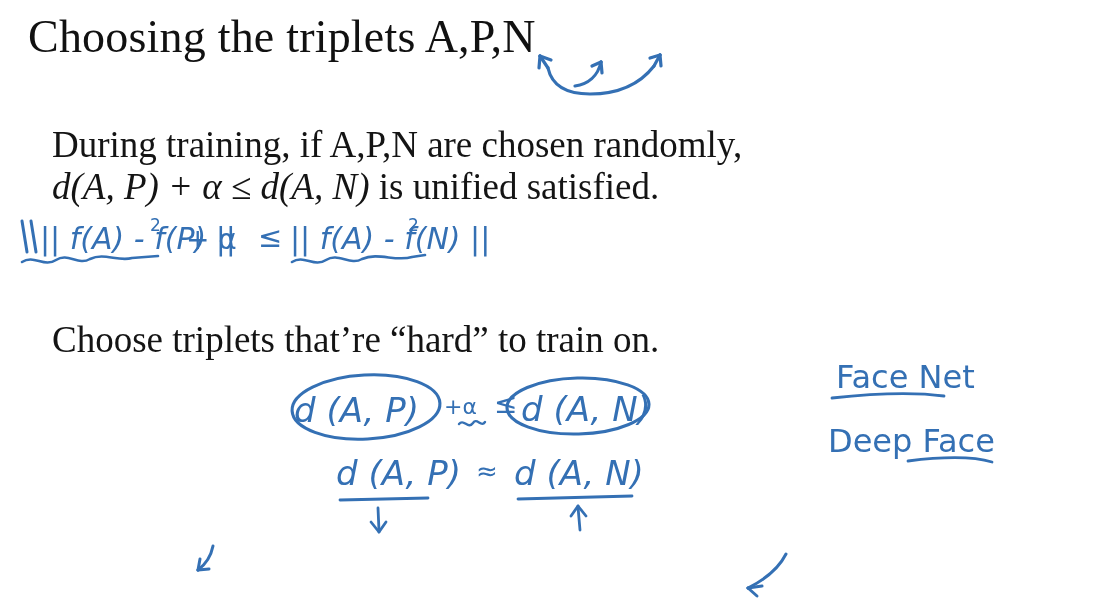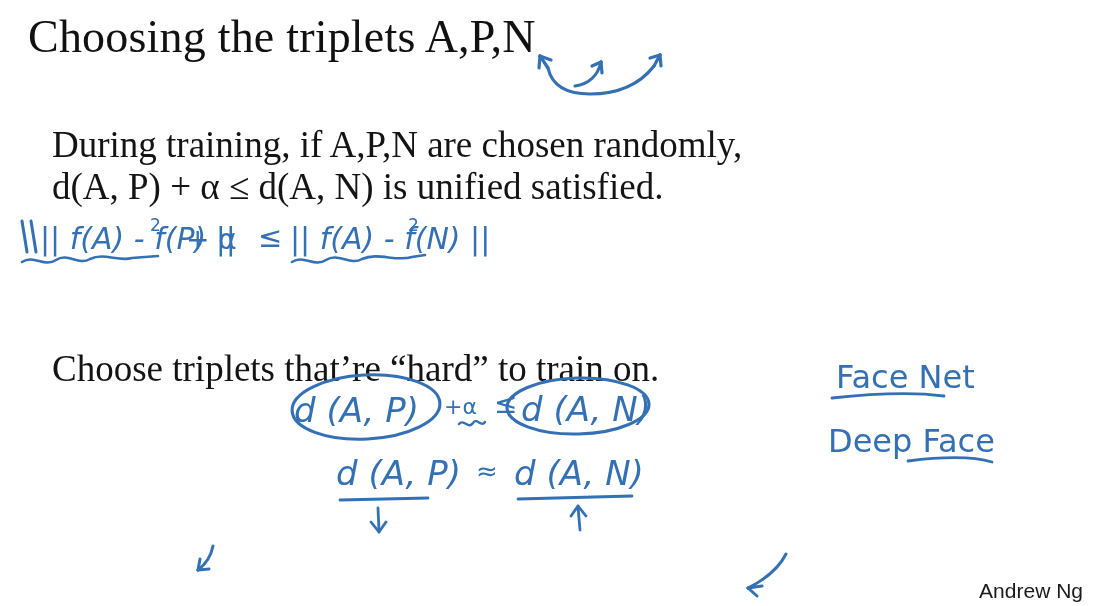--- a/index.html
+++ b/index.html
@@ -29,23 +29,23 @@
     color: #111111;
   }
   .body-line {
     font-size: 37px;
     line-height: 42px;
     white-space: nowrap;
     color: #141414;
   }
   #body-line-1 { left: 52px; top: 124px; }
   #body-line-2 { left: 52px; top: 166px; }
-  #body-line-3 { left: 52px; top: 348px; }
-
-  .mathit { }
+  #body-line-3 { left: 52px; top: 319px; }
+
+  .mathit { font-style: italic; }
   .mathop { font-style: normal; }
 
   #citation {
     left: 2px;
     top: 580px;
     font-size: 18px;
     line-height: 22px;
     white-space: nowrap;
     color: #1a1a1a;
   }
@@ -89,21 +89,20 @@
 
   <div class="abs body-line" id="body-line-1">During training, if A,P,N are chosen randomly,</div>
 
   <div class="abs body-line" id="body-line-2">
     <span class="mathit">d(A, P) + α ≤ d(A, N)</span><span class="mathop"> is unified satisfied.</span>
   </div>
 
   <div class="abs body-line" id="body-line-3">Choose triplets that’re “hard” to train on.</div>
 
 
-  <div class="abs" id="signature">Andrew Ng</div>
 
   <svg id="ink" viewBox="0 0 1095 606">
 
     <g stroke-width="3.2">
 
       <path d="M548 68 C 552 86, 566 94, 590 94 C 618 94, 640 84, 654 66"></path>
 
       <path d="M548 68 L 540 56"></path>
       <path d="M540 56 L 551 60"></path>
       <path d="M540 56 L 539 68"></path>

